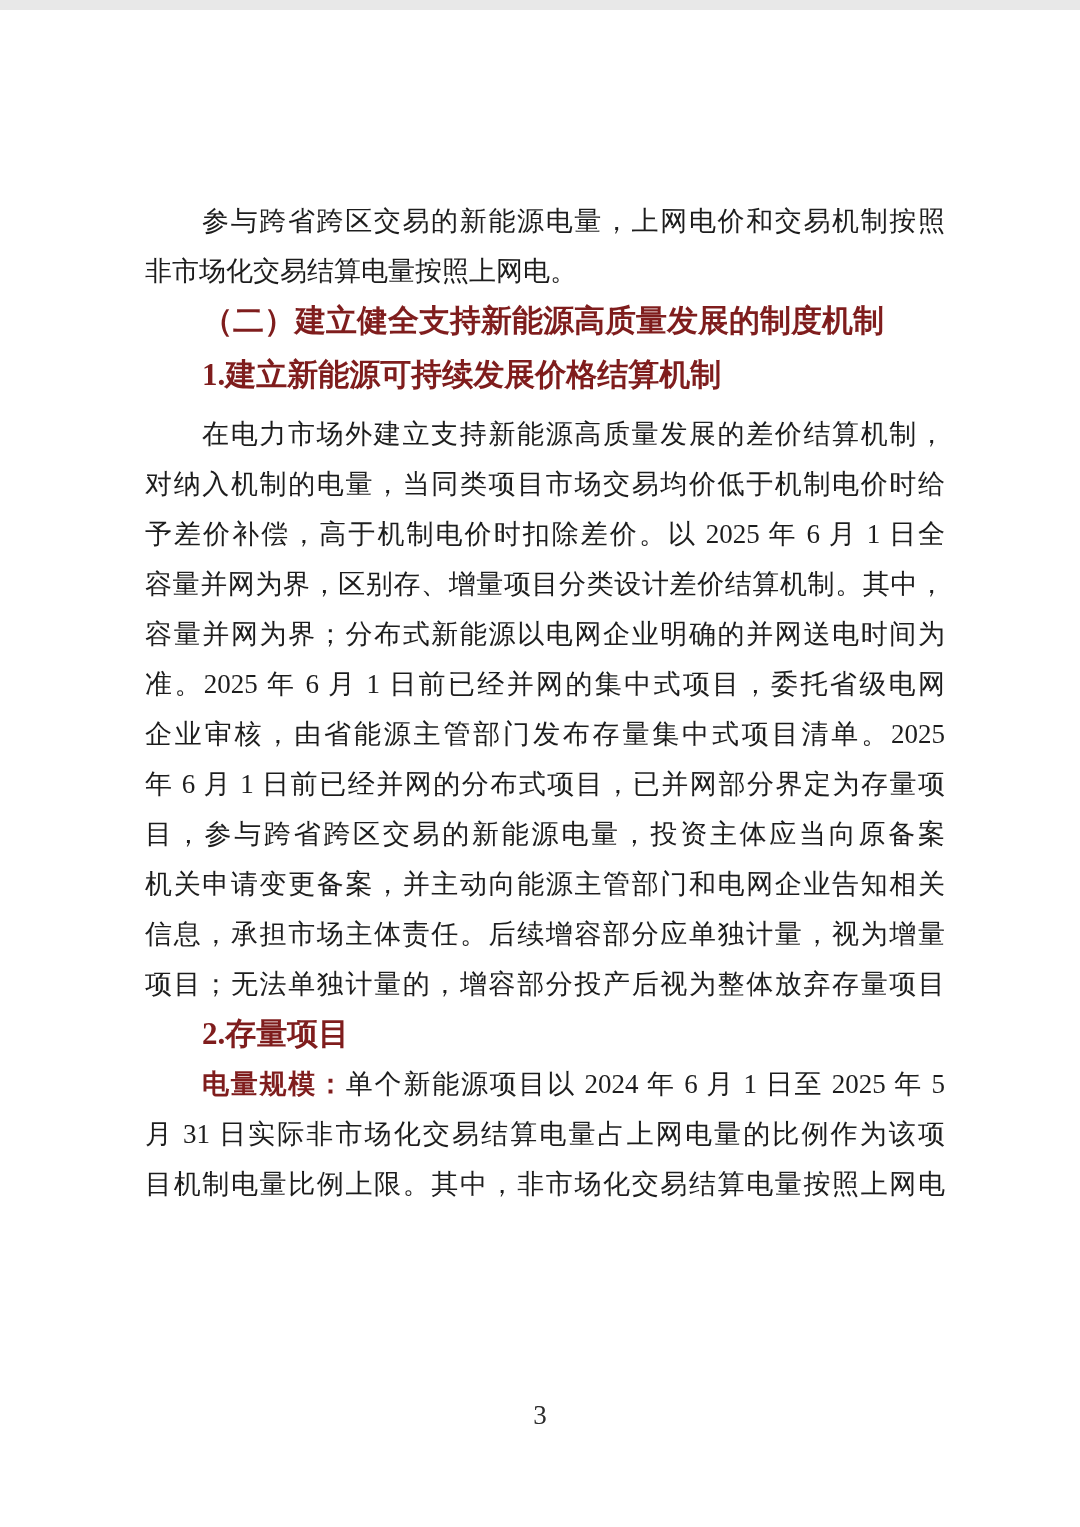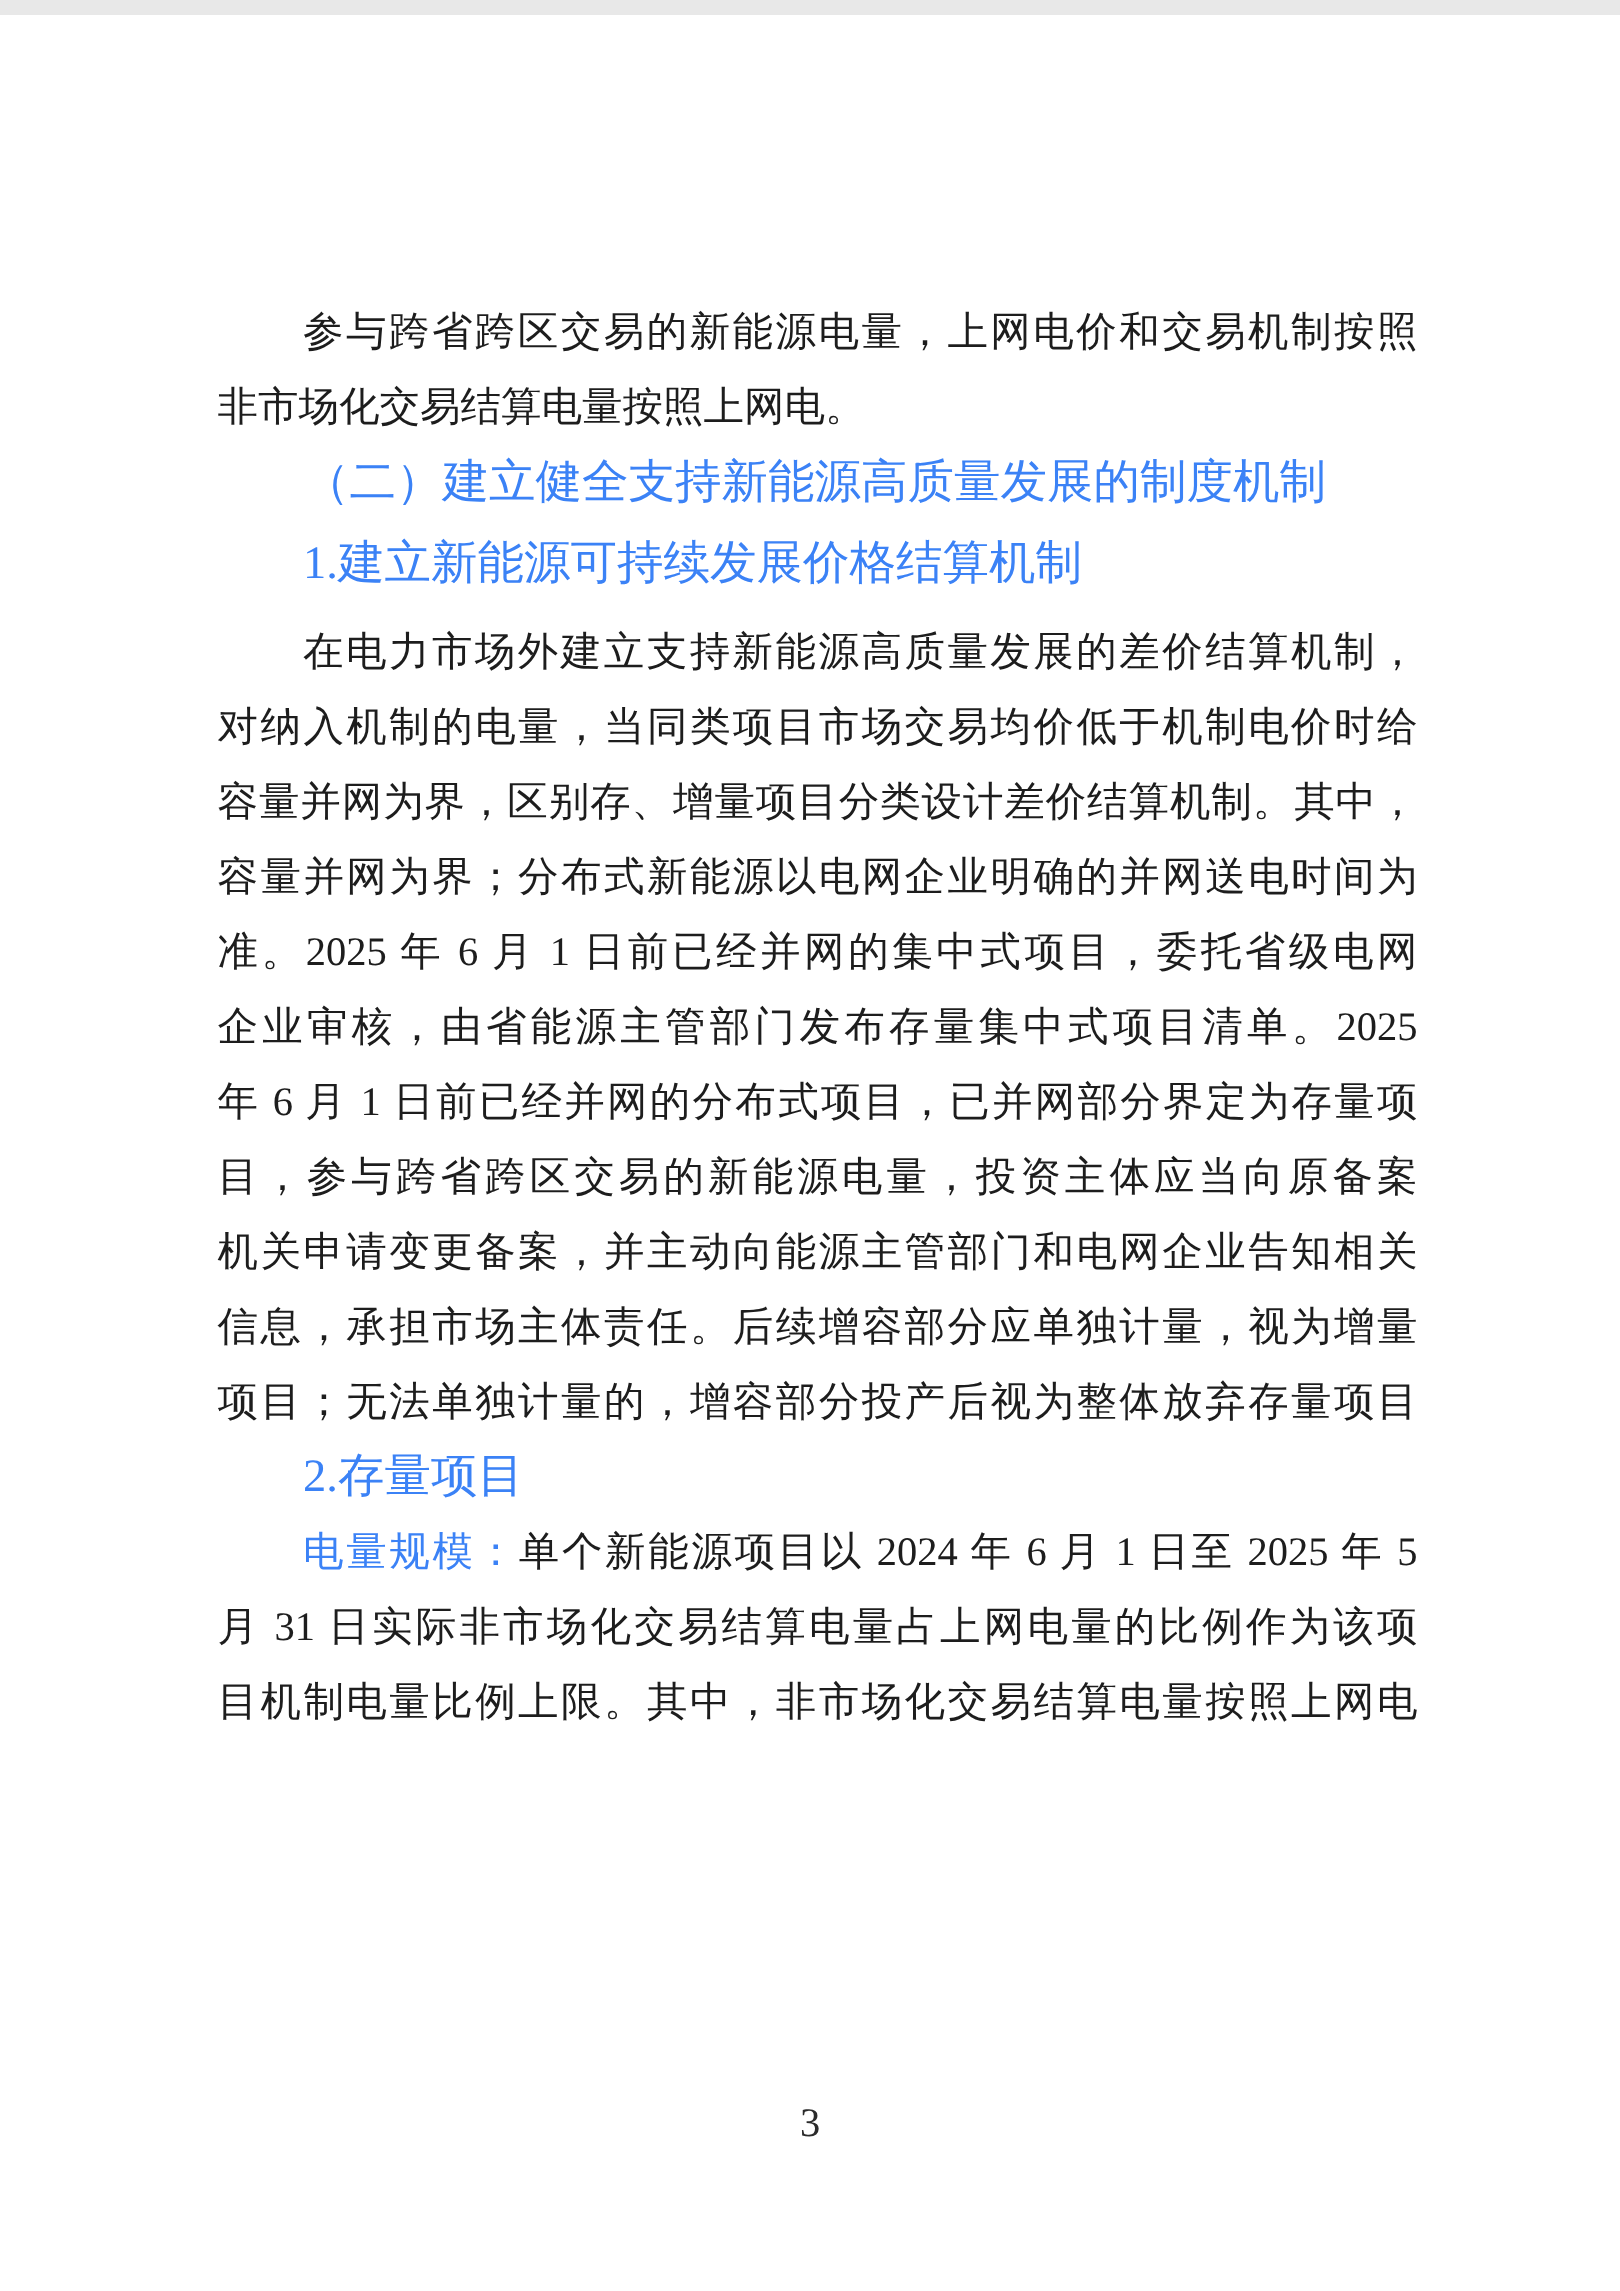--- a/index.html
+++ b/index.html
@@ -32,21 +32,21 @@
     white-space: normal;
     text-align: justify;
     text-align-last: justify;
   }
   .line.indent { padding-left: 57px; }
   .line.heading {
     font-weight: 700;
     font-size: 31px;
     color: #000000;
   }
-  .seg.bold { font-weight: 400; color: #3b82f6; }
+  .seg.bold { font-weight: 700; color: #7f1d1d; }
   
   [data-name="heading-section-two"] { margin-bottom: 4px; }
   [data-name="heading-sub-one"] { margin-bottom: 9px; }
   .page-number {
     position: absolute;
     top: 1388px;
     left: 0;
     width: 100%;
     text-align: center;
     font-size: 27px;
@@ -59,20 +59,21 @@
 <body>
 
 <div class="page" data-name="document-page">
   <div class="text-block" data-name="text-block">
       <div class="line indent fill" data-name="para-crossprovince-line-1"><span class="seg" data-name="para-crossprovince-line-1-segment">参与跨省跨区交易的新能源电量，上网电价和交易机制按照</span></div>
       <div class="line" data-name="para-crossprovince-line-2"><span class="seg" data-name="para-crossprovince-line-2-segment">非市场化交易结算电量按照上网电。</span></div>
       <div class="line heading indent" data-name="heading-section-two"><span class="seg bold" data-name="heading-section-two-bold-segment">（二）建立健全支持新能源高质量发展的制度机制</span></div>
       <div class="line heading indent" data-name="heading-sub-one"><span class="seg bold" data-name="heading-sub-one-bold-segment">1.建立新能源可持续发展价格结算机制</span></div>
       <div class="line indent fill" data-name="para-mechanism-line-1"><span class="seg" data-name="para-mechanism-line-1-segment">在电力市场外建立支持新能源高质量发展的差价结算机制，</span></div>
       <div class="line fill" data-name="para-mechanism-line-2"><span class="seg" data-name="para-mechanism-line-2-segment">对纳入机制的电量，当同类项目市场交易均价低于机制电价时给</span></div>
+      <div class="line fill" data-name="para-mechanism-line-3"><span class="seg" data-name="para-mechanism-line-3-segment">予差价补偿，高于机制电价时扣除差价。以 2025 年 6 月 1 日全</span></div>
       <div class="line fill" data-name="para-mechanism-line-4"><span class="seg" data-name="para-mechanism-line-4-segment">容量并网为界，区别存、增量项目分类设计差价结算机制。其中，</span></div>
       <div class="line fill" data-name="para-mechanism-line-6"><span class="seg" data-name="para-mechanism-line-6-segment">容量并网为界；分布式新能源以电网企业明确的并网送电时间为</span></div>
       <div class="line fill" data-name="para-mechanism-line-7"><span class="seg" data-name="para-mechanism-line-7-segment">准。2025 年 6 月 1 日前已经并网的集中式项目，委托省级电网</span></div>
       <div class="line fill" data-name="para-mechanism-line-8"><span class="seg" data-name="para-mechanism-line-8-segment">企业审核，由省能源主管部门发布存量集中式项目清单。2025</span></div>
       <div class="line fill" data-name="para-mechanism-line-9"><span class="seg" data-name="para-mechanism-line-9-segment">年 6 月 1 日前已经并网的分布式项目，已并网部分界定为存量项</span></div>
       <div class="line fill" data-name="para-mechanism-line-10"><span class="seg" data-name="para-mechanism-line-10-segment">目，参与跨省跨区交易的新能源电量，投资主体应当向原备案</span></div>
       <div class="line fill" data-name="para-mechanism-line-11"><span class="seg" data-name="para-mechanism-line-11-segment">机关申请变更备案，并主动向能源主管部门和电网企业告知相关</span></div>
       <div class="line fill" data-name="para-mechanism-line-12"><span class="seg" data-name="para-mechanism-line-12-segment">信息，承担市场主体责任。后续增容部分应单独计量，视为增量</span></div>
       <div class="line fill" data-name="para-mechanism-line-13"><span class="seg" data-name="para-mechanism-line-13-segment">项目；无法单独计量的，增容部分投产后视为整体放弃存量项目</span></div>
       <div class="line heading indent" data-name="heading-sub-two"><span class="seg bold" data-name="heading-sub-two-bold-segment">2.存量项目</span></div>

